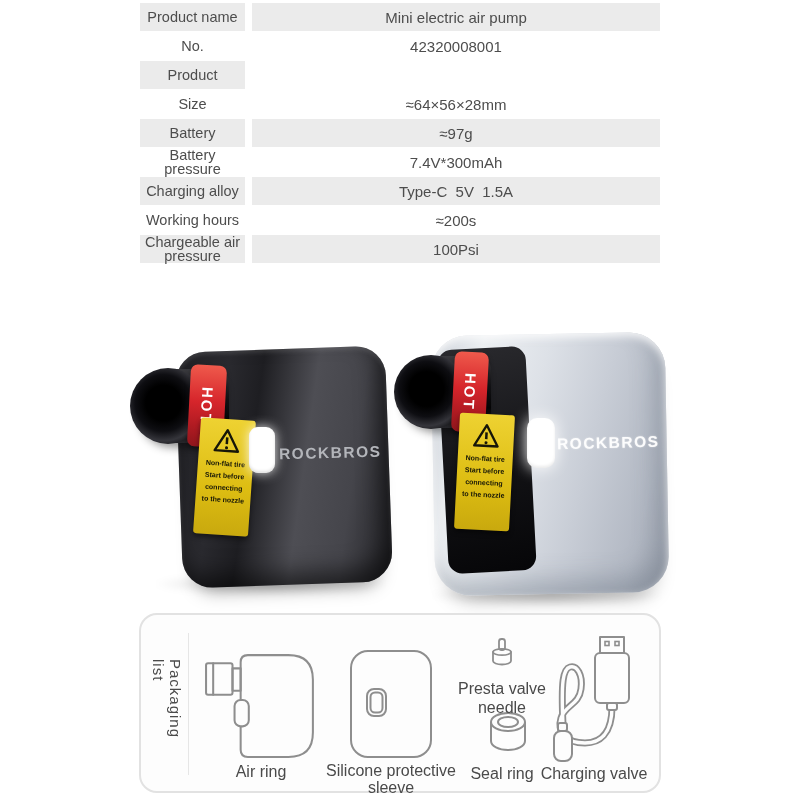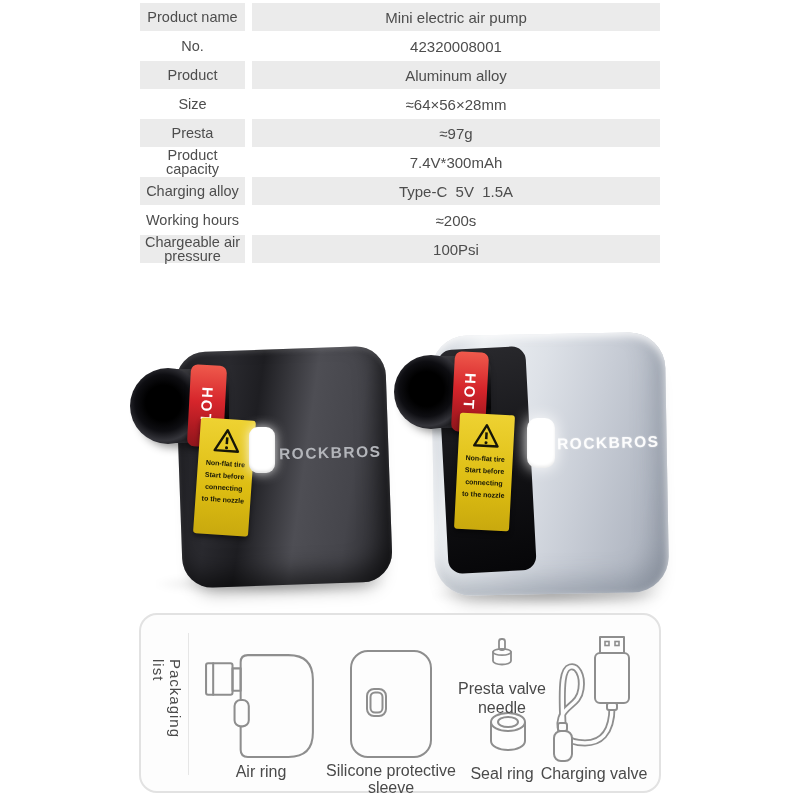--- a/index.html
+++ b/index.html
@@ -109,32 +109,31 @@
   <div class="spec-row shaded">
     <div class="spec-label">Product name</div>
     <div class="spec-value">Mini electric air pump</div>
   </div>
   <div class="spec-row">
     <div class="spec-label">No.</div>
     <div class="spec-value">42320008001</div>
   </div>
   <div class="spec-row shaded">
     <div class="spec-label">Product</div>
-    <div class="spec-value">Aluminum alloy</div>
   </div>
   <div class="spec-row">
     <div class="spec-label">Size</div>
     <div class="spec-value">≈64×56×28mm</div>
   </div>
   <div class="spec-row shaded">
-    <div class="spec-label">Presta</div>
+    <div class="spec-label">Battery</div>
     <div class="spec-value">≈97g</div>
   </div>
   <div class="spec-row">
-    <div class="spec-label">Product capacity</div>
+    <div class="spec-label">Battery pressure</div>
     <div class="spec-value">7.4V*300mAh</div>
   </div>
   <div class="spec-row shaded">
     <div class="spec-label">Charging alloy</div>
     <div class="spec-value">Type-C  5V  1.5A</div>
   </div>
   <div class="spec-row">
     <div class="spec-label">Working hours</div>
     <div class="spec-value">≈200s</div>
   </div>

